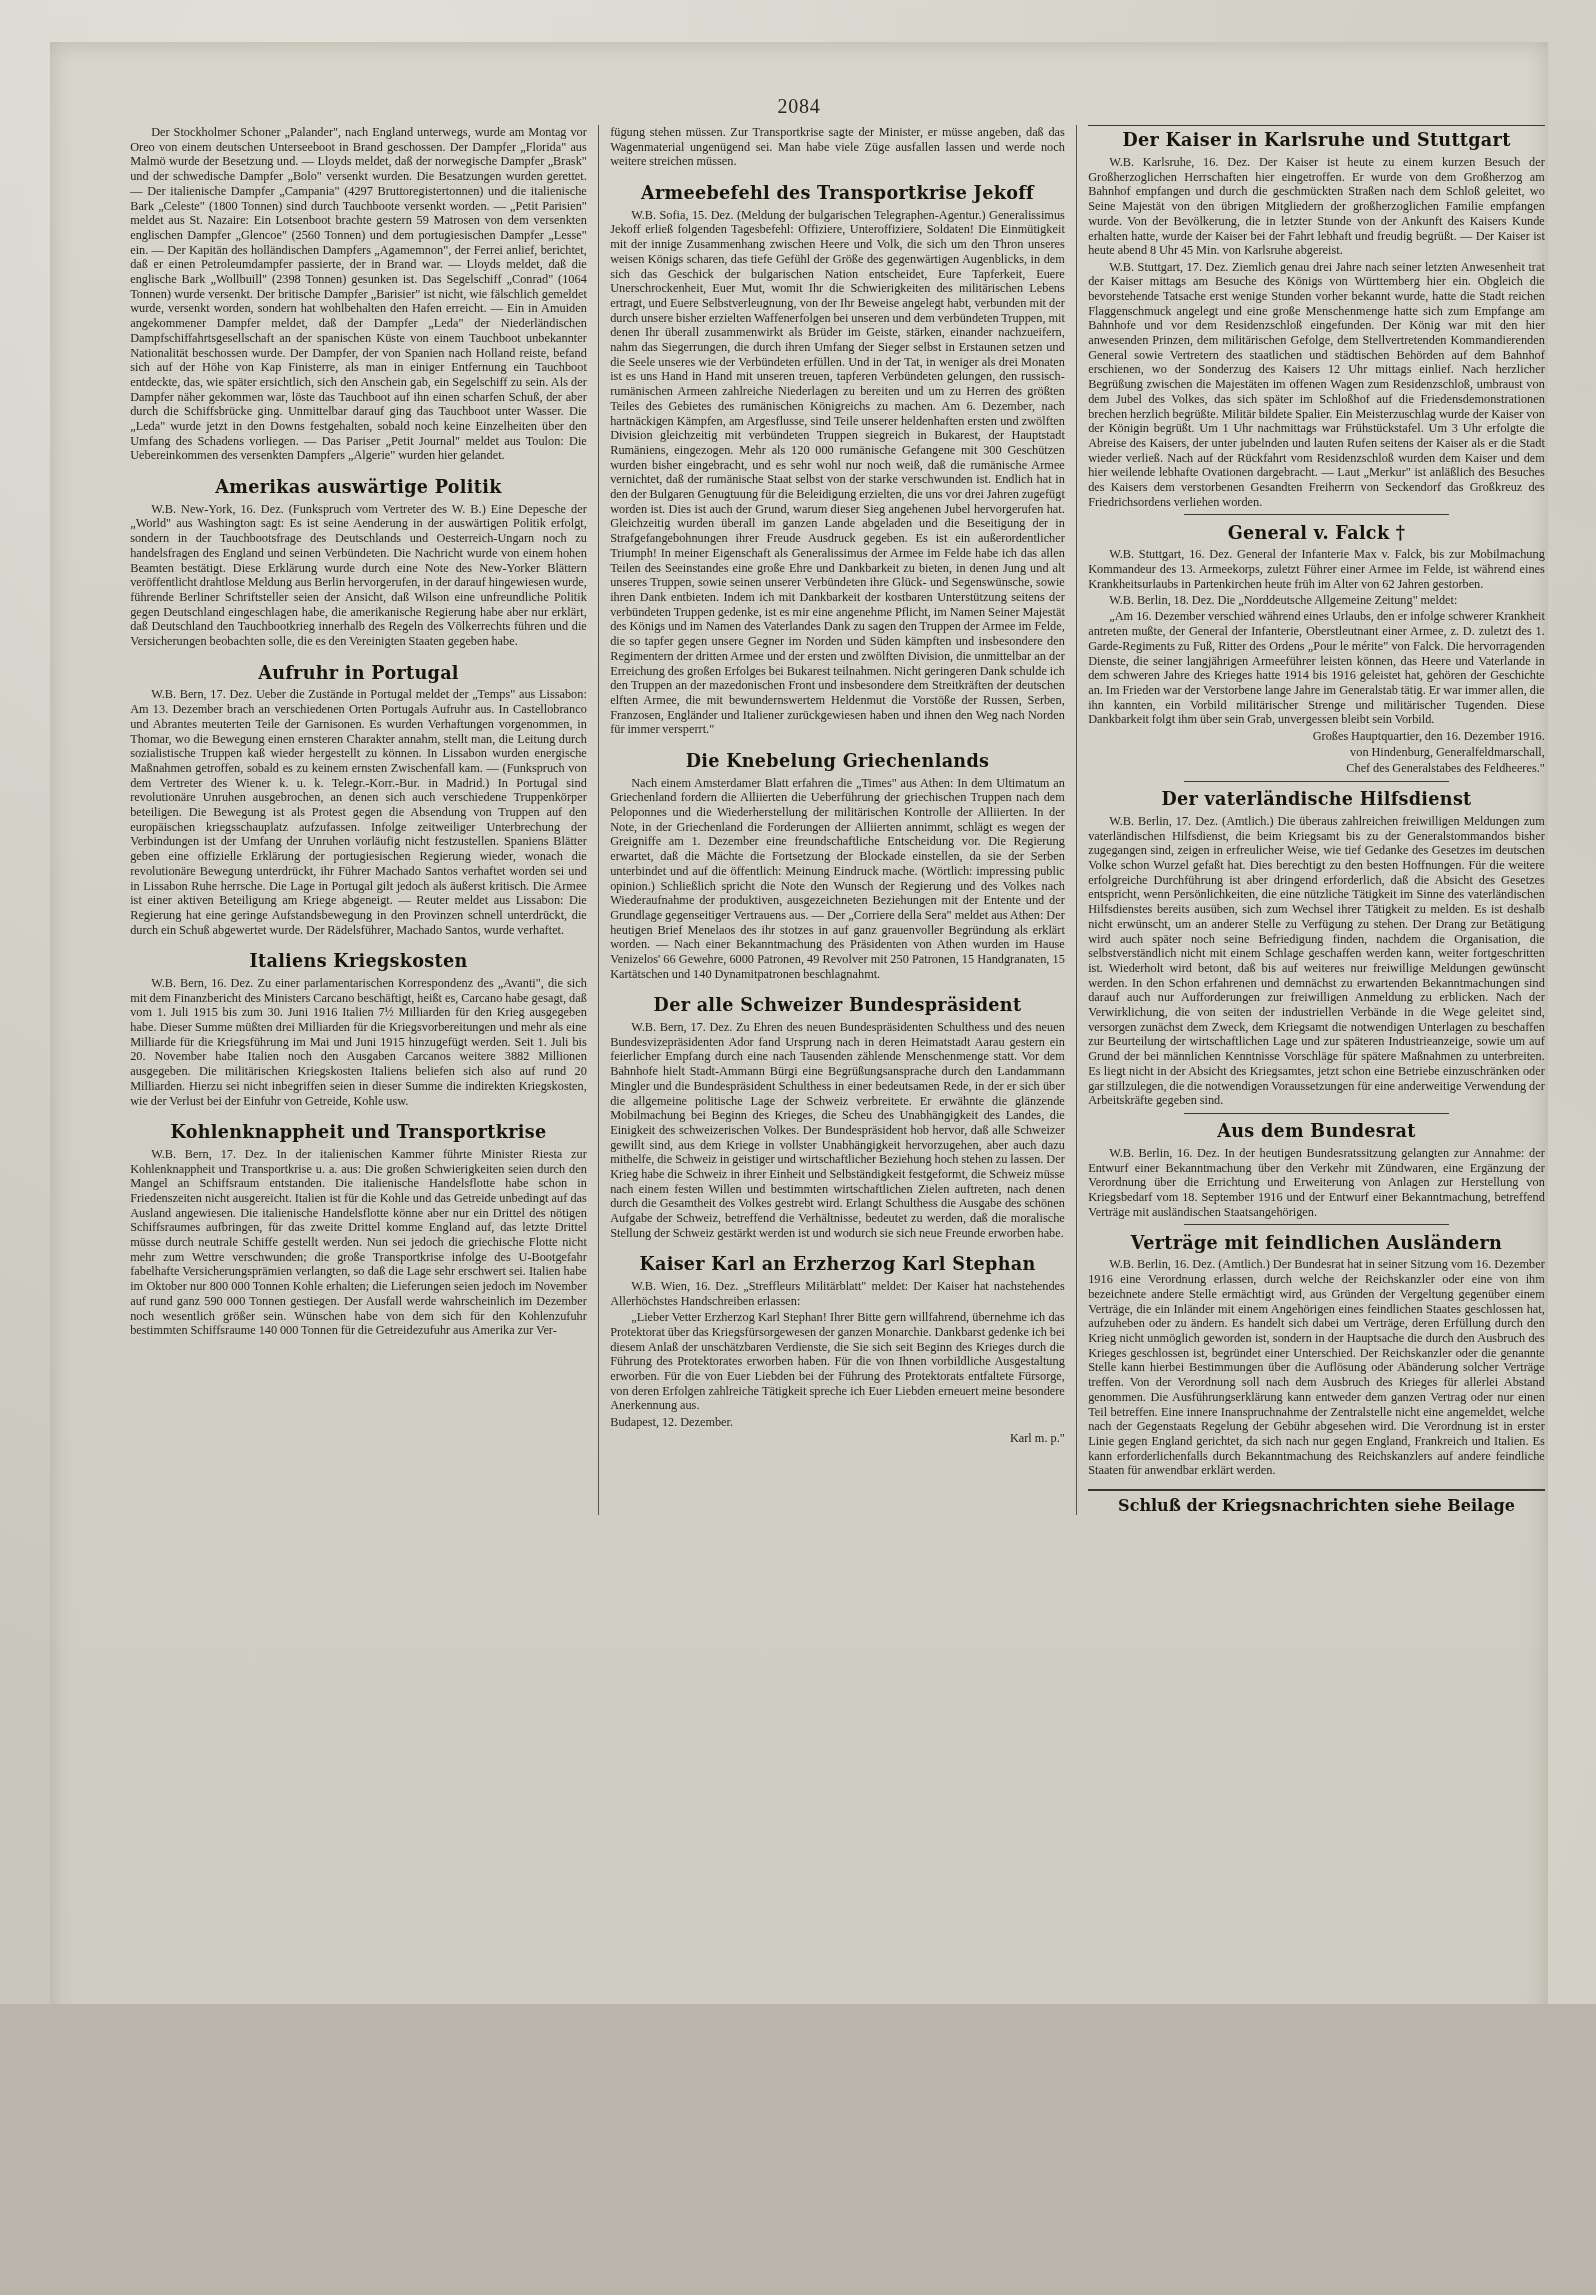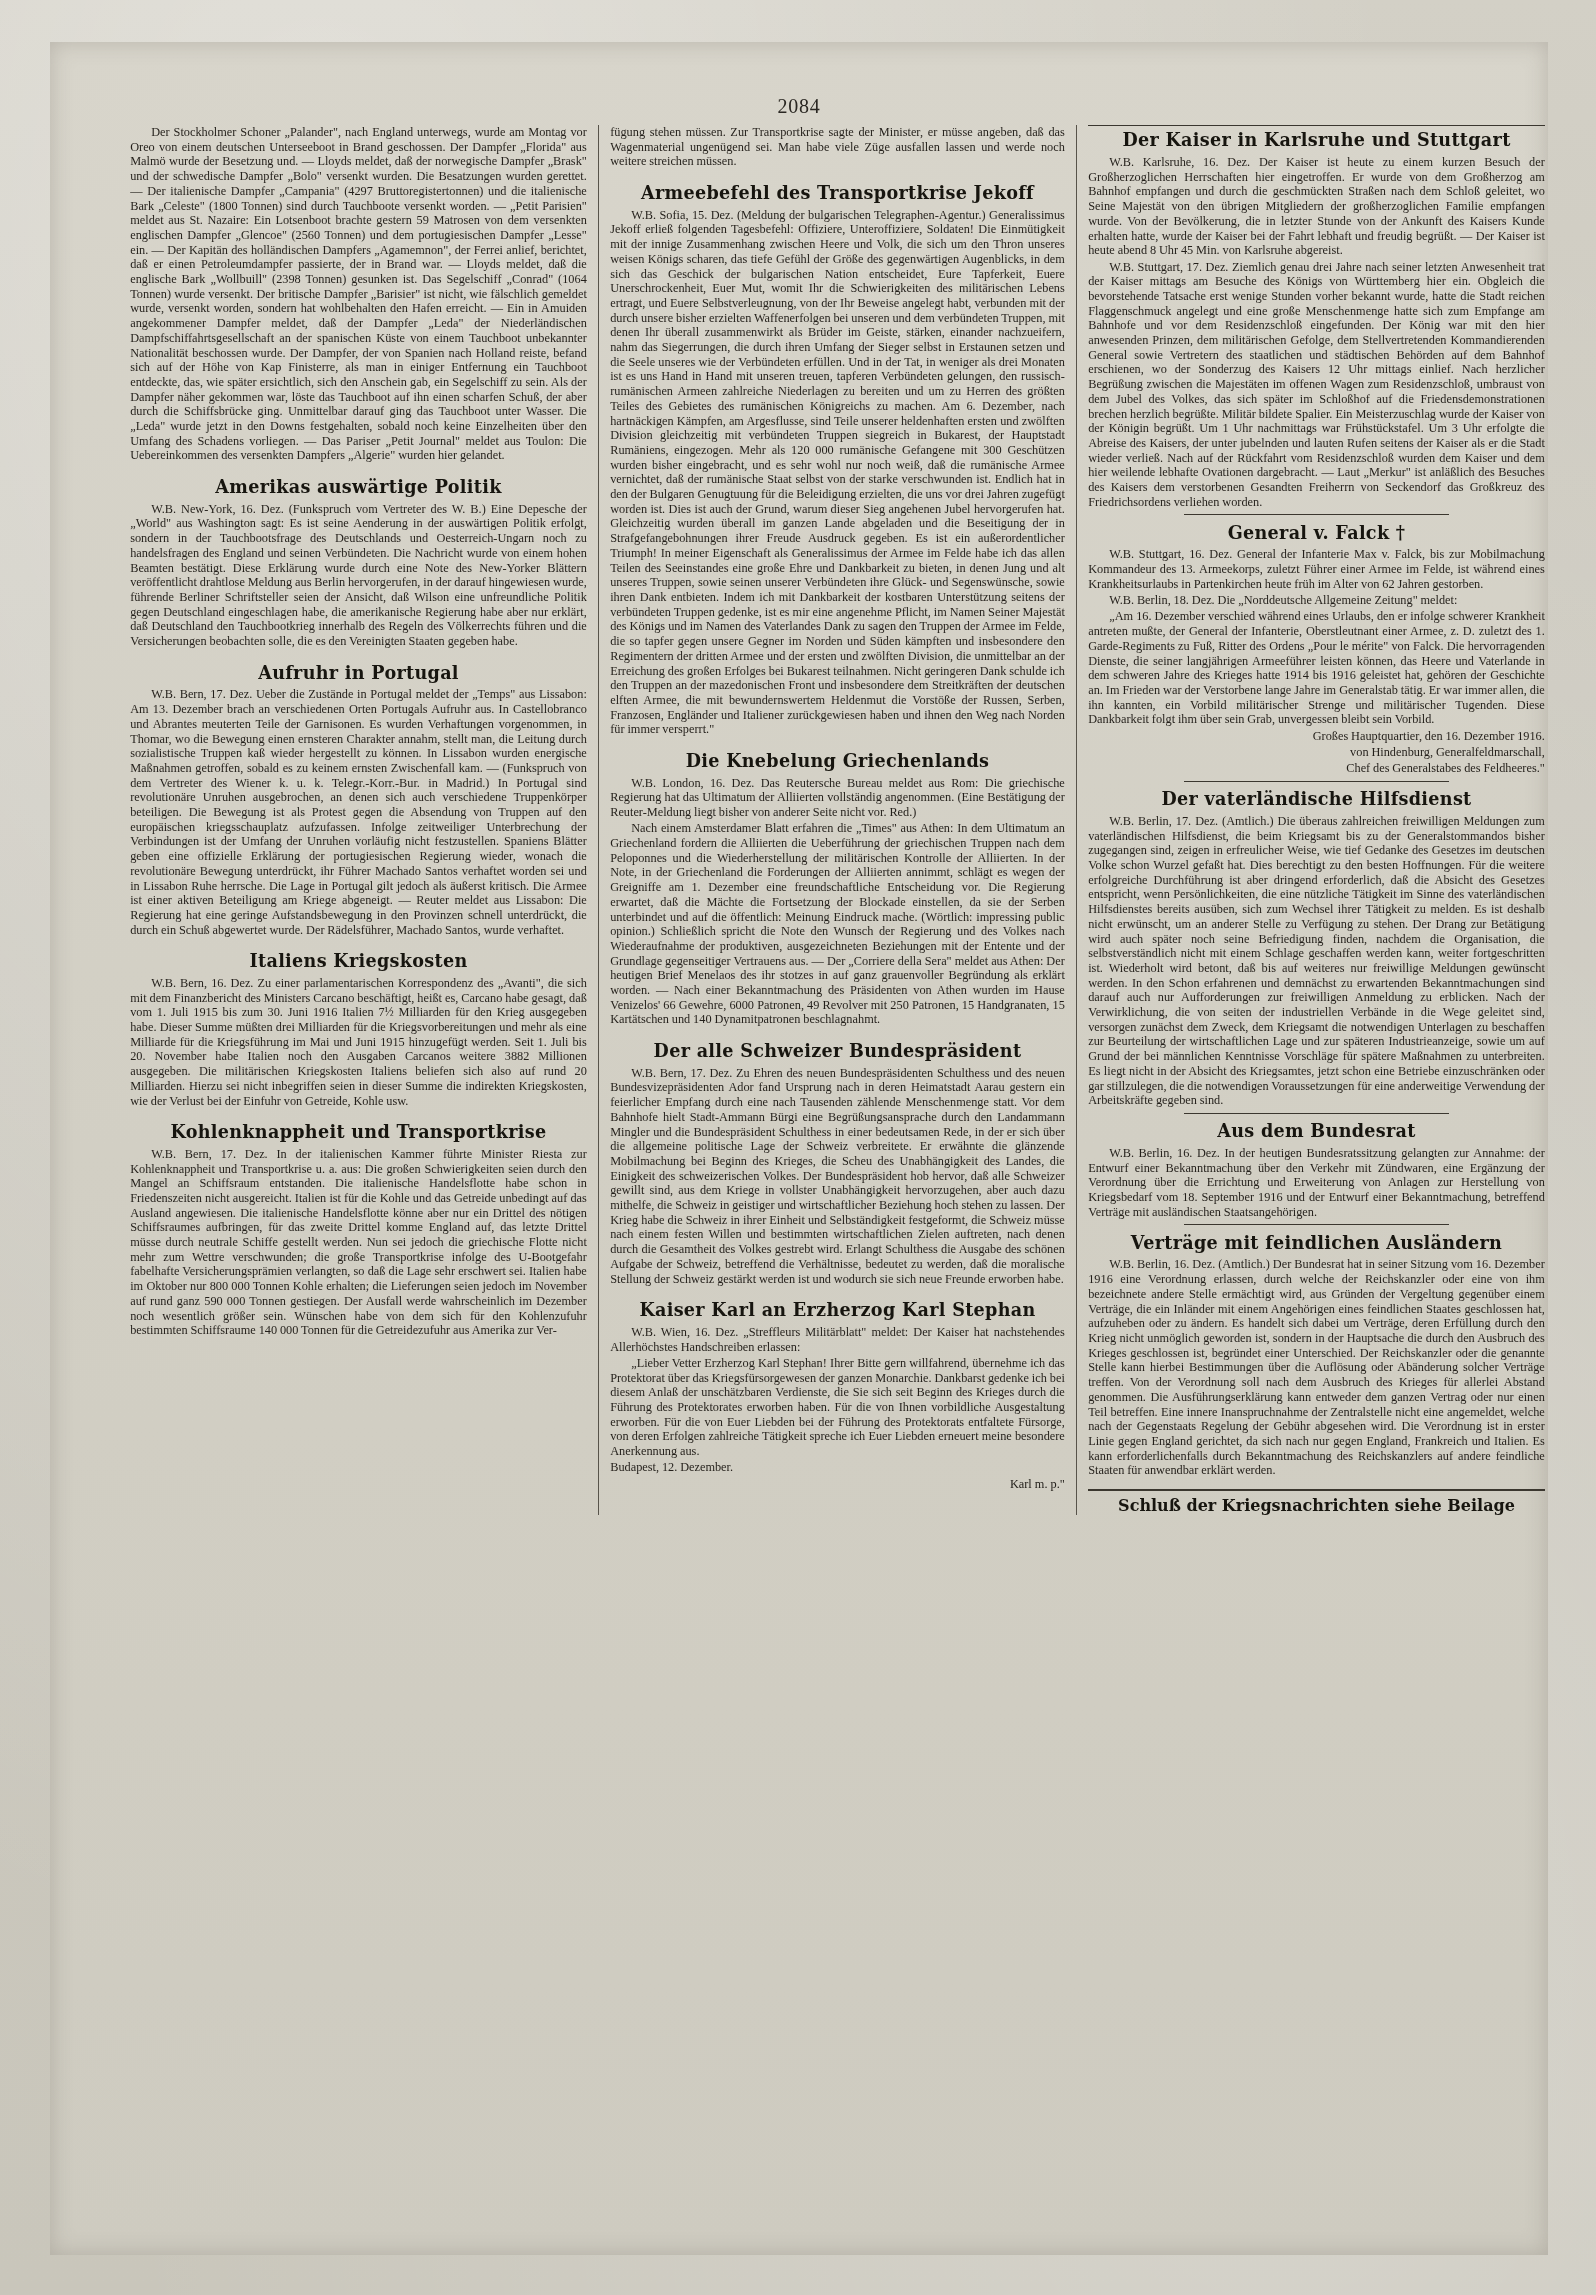--- a/index.html
+++ b/index.html
@@ -2,21 +2,21 @@
 <html style="font-size:12.8px"><head>
 <meta charset="utf-8">
 <style>
   html, body {
     margin: 0;
     padding: 0;
     background: #b9b5ab;
   }
   .page {
     width: 1597px;
-    height: 2295px;
+    height: 2004px;
     position: relative;
     background: #fef9c3;
     overflow: hidden;
   }
   
   .paper {
     position: absolute;
     left: 0; top: 0; right: 0; bottom: 0;
     background:
       radial-gradient(ellipse at 20% 10%, rgba(255,255,255,0.35), rgba(255,255,255,0) 60%),
@@ -139,21 +139,20 @@
         <p>W.B. Bern, 17. Dez. In der italienischen Kammer führte Minister Riesta zur Kohlenknappheit und Transportkrise u. a. aus: Die großen Schwierigkeiten seien durch den Mangel an Schiffsraum entstanden. Die italienische Handelsflotte habe schon in Friedenszeiten nicht ausgereicht. Italien ist für die Kohle und das Getreide unbedingt auf das Ausland angewiesen. Die italienische Handelsflotte könne aber nur ein Drittel des nötigen Schiffsraumes aufbringen, für das zweite Drittel komme England auf, das letzte Drittel müsse durch neutrale Schiffe gestellt werden. Nun sei jedoch die griechische Flotte nicht mehr zum Wettre verschwunden; die große Transportkrise infolge des U-Bootgefahr fabelhafte Versicherungsprämien verlangten, so daß die Lage sehr erschwert sei. Italien habe im Oktober nur 800 000 Tonnen Kohle erhalten; die Lieferungen seien jedoch im November auf rund ganz 590 000 Tonnen gestiegen. Der Ausfall werde wahrscheinlich im Dezember noch wesentlich größer sein. Wünschen habe von dem sich für den Kohlenzufuhr bestimmten Schiffsraume 140 000 Tonnen für die Getreidezufuhr aus Amerika zur Ver-</p>
       </div>
 
       <div class="col mid">
         <p class="noindent">fügung stehen müssen. Zur Transportkrise sagte der Minister, er müsse angeben, daß das Wagenmaterial ungenügend sei. Man habe viele Züge ausfallen lassen und werde noch weitere streichen müssen.</p>
 
         <h2 class="head">Armeebefehl des Transportkrise Jekoff</h2>
         <p>W.B. Sofia, 15. Dez. (Meldung der bulgarischen Telegraphen-Agentur.) Generalissimus Jekoff erließ folgenden Tagesbefehl: Offiziere, Unteroffiziere, Soldaten! Die Einmütigkeit mit der innige Zusammenhang zwischen Heere und Volk, die sich um den Thron unseres weisen Königs scharen, das tiefe Gefühl der Größe des gegenwärtigen Augenblicks, in dem sich das Geschick der bulgarischen Nation entscheidet, Eure Tapferkeit, Euere Unerschrockenheit, Euer Mut, womit Ihr die Schwierigkeiten des militärischen Lebens ertragt, und Euere Selbstverleugnung, von der Ihr Beweise angelegt habt, verbunden mit der durch unsere bisher erzielten Waffenerfolgen bei unseren und dem verbündeten Truppen, mit denen Ihr überall zusammenwirkt als Brüder im Geiste, stärken, einander nachzueifern, nahm das Siegerrungen, die durch ihren Umfang der Sieger selbst in Erstaunen setzen und die Seele unseres wie der Verbündeten erfüllen. Und in der Tat, in weniger als drei Monaten ist es uns Hand in Hand mit unseren treuen, tapferen Verbündeten gelungen, den russisch-rumänischen Armeen zahlreiche Niederlagen zu bereiten und um zu Herren des größten Teiles des Gebietes des rumänischen Königreichs zu machen. Am 6. Dezember, nach hartnäckigen Kämpfen, am Argesflusse, sind Teile unserer heldenhaften ersten und zwölften Division gleichzeitig mit verbündeten Truppen siegreich in Bukarest, der Hauptstadt Rumäniens, eingezogen. Mehr als 120 000 rumänische Gefangene mit 300 Geschützen wurden bisher eingebracht, und es sehr wohl nur noch weiß, daß die rumänische Armee vernichtet, daß der rumänische Staat selbst von der starke verschwunden ist. Endlich hat in den der Bulgaren Genugtuung für die Beleidigung erzielten, die uns vor drei Jahren zugefügt worden ist. Dies ist auch der Grund, warum dieser Sieg angehenen Jubel hervorgerufen hat. Gleichzeitig wurden überall im ganzen Lande abgeladen und die Beseitigung der in Strafgefangebohnungen ihrer Freude Ausdruck gegeben. Es ist ein außerordentlicher Triumph! In meiner Eigenschaft als Generalissimus der Armee im Felde habe ich das allen Teilen des Seeinstandes eine große Ehre und Dankbarkeit zu bieten, in denen Jung und alt unseres Truppen, sowie seinen unserer Verbündeten ihre Glück- und Segenswünsche, sowie ihren Dank entbieten. Indem ich mit Dankbarkeit der kostbaren Unterstützung seitens der verbündeten Truppen gedenke, ist es mir eine angenehme Pflicht, im Namen Seiner Majestät des Königs und im Namen des Vaterlandes Dank zu sagen den Truppen der Armee im Felde, die so tapfer gegen unsere Gegner im Norden und Süden kämpften und insbesondere den Regimentern der dritten Armee und der ersten und zwölften Division, die unmittelbar an der Erreichung des großen Erfolges bei Bukarest teilnahmen. Nicht geringeren Dank schulde ich den Truppen an der mazedonischen Front und insbesondere dem Streitkräften der deutschen elften Armee, die mit bewundernswertem Heldenmut die Vorstöße der Russen, Serben, Franzosen, Engländer und Italiener zurückgewiesen haben und ihnen den Weg nach Norden für immer versperrt."</p>
 
         <h2 class="head">Die Knebelung Griechenlands</h2>
-        <p>W.B. London, 16. Dez. Das Reutersche Bureau meldet aus Rom: Die griechische Regierung hat das Ultimatum der Alliierten vollständig angenommen. (Eine Bestätigung der Reuter-Meldung liegt bisher von anderer Seite nicht vor. Red.)</p>
         <p>Nach einem Amsterdamer Blatt erfahren die „Times" aus Athen: In dem Ultimatum an Griechenland fordern die Alliierten die Ueberführung der griechischen Truppen nach dem Peloponnes und die Wiederherstellung der militärischen Kontrolle der Alliierten. In der Note, in der Griechenland die Forderungen der Alliierten annimmt, schlägt es wegen der Greigniffe am 1. Dezember eine freundschaftliche Entscheidung vor. Die Regierung erwartet, daß die Mächte die Fortsetzung der Blockade einstellen, da sie der Serben unterbindet und auf die öffentlich: Meinung Eindruck mache. (Wörtlich: impressing public opinion.) Schließlich spricht die Note den Wunsch der Regierung und des Volkes nach Wiederaufnahme der produktiven, ausgezeichneten Beziehungen mit der Entente und der Grundlage gegenseitiger Vertrauens aus. — Der „Corriere della Sera" meldet aus Athen: Der heutigen Brief Menelaos des ihr stotzes in auf ganz grauenvoller Begründung als erklärt worden. — Nach einer Bekanntmachung des Präsidenten von Athen wurden im Hause Venizelos' 66 Gewehre, 6000 Patronen, 49 Revolver mit 250 Patronen, 15 Handgranaten, 15 Kartätschen und 140 Dynamitpatronen beschlagnahmt.</p>
 
         <h2 class="head">Der alle Schweizer Bundespräsident</h2>
         <p>W.B. Bern, 17. Dez. Zu Ehren des neuen Bundespräsidenten Schulthess und des neuen Bundesvizepräsidenten Ador fand Ursprung nach in deren Heimatstadt Aarau gestern ein feierlicher Empfang durch eine nach Tausenden zählende Menschenmenge statt. Vor dem Bahnhofe hielt Stadt-Ammann Bürgi eine Begrüßungsansprache durch den Landammann Mingler und die Bundespräsident Schulthess in einer bedeutsamen Rede, in der er sich über die allgemeine politische Lage der Schweiz verbreitete. Er erwähnte die glänzende Mobilmachung bei Beginn des Krieges, die Scheu des Unabhängigkeit des Landes, die Einigkeit des schweizerischen Volkes. Der Bundespräsident hob hervor, daß alle Schweizer gewillt sind, aus dem Kriege in vollster Unabhängigkeit hervorzugehen, aber auch dazu mithelfe, die Schweiz in geistiger und wirtschaftlicher Beziehung hoch stehen zu lassen. Der Krieg habe die Schweiz in ihrer Einheit und Selbständigkeit festgeformt, die Schweiz müsse nach einem festen Willen und bestimmten wirtschaftlichen Zielen auftreten, nach denen durch die Gesamtheit des Volkes gestrebt wird. Erlangt Schulthess die Ausgabe des schönen Aufgabe der Schweiz, betreffend die Verhältnisse, bedeutet zu werden, daß die moralische Stellung der Schweiz gestärkt werden ist und wodurch sie sich neue Freunde erworben habe.</p>
 
         <h2 class="head">Kaiser Karl an Erzherzog Karl Stephan</h2>
         <p>W.B. Wien, 16. Dez. „Streffleurs Militärblatt" meldet: Der Kaiser hat nachstehendes Allerhöchstes Handschreiben erlassen:</p>
         <p>„Lieber Vetter Erzherzog Karl Stephan! Ihrer Bitte gern willfahrend, übernehme ich das Protektorat über das Kriegsfürsorgewesen der ganzen Monarchie. Dankbarst gedenke ich bei diesem Anlaß der unschätzbaren Verdienste, die Sie sich seit Beginn des Krieges durch die Führung des Protektorates erworben haben. Für die von Ihnen vorbildliche Ausgestaltung erworben. Für die von Euer Liebden bei der Führung des Protektorats entfaltete Fürsorge, von deren Erfolgen zahlreiche Tätigkeit spreche ich Euer Liebden erneuert meine besondere Anerkennung aus.</p>
         <p class="noindent">Budapest, 12. Dezember.</p>
         <div class="sig">Karl m. p."</div>

